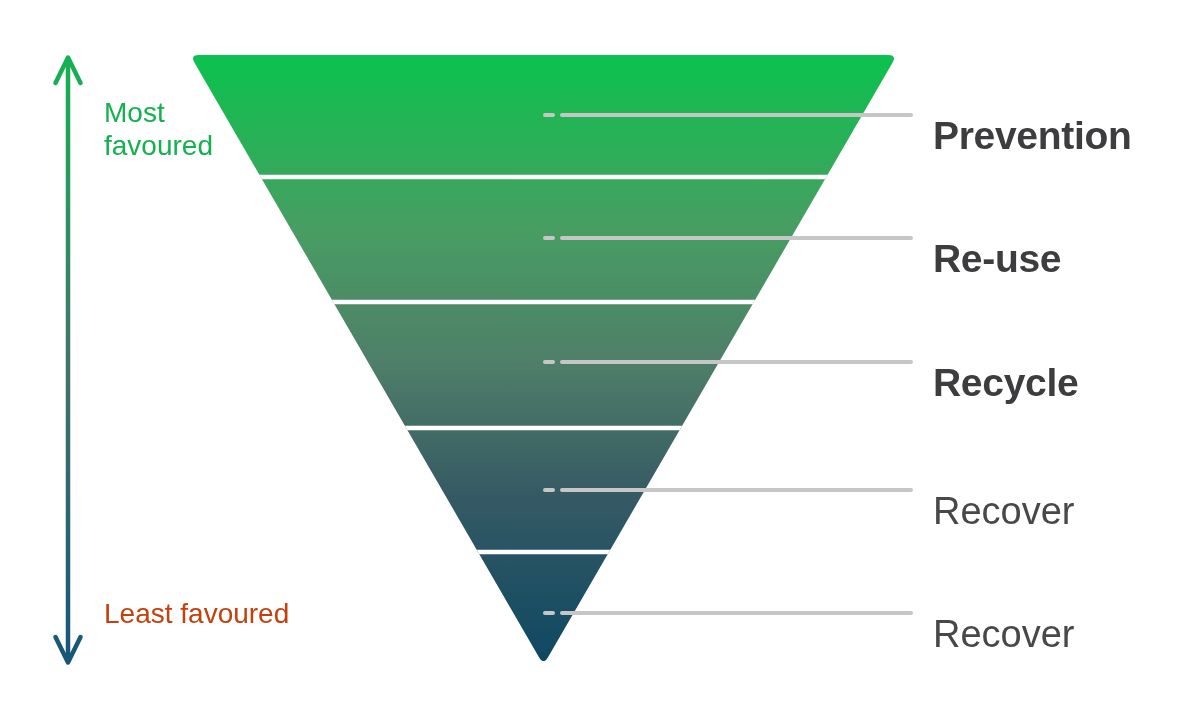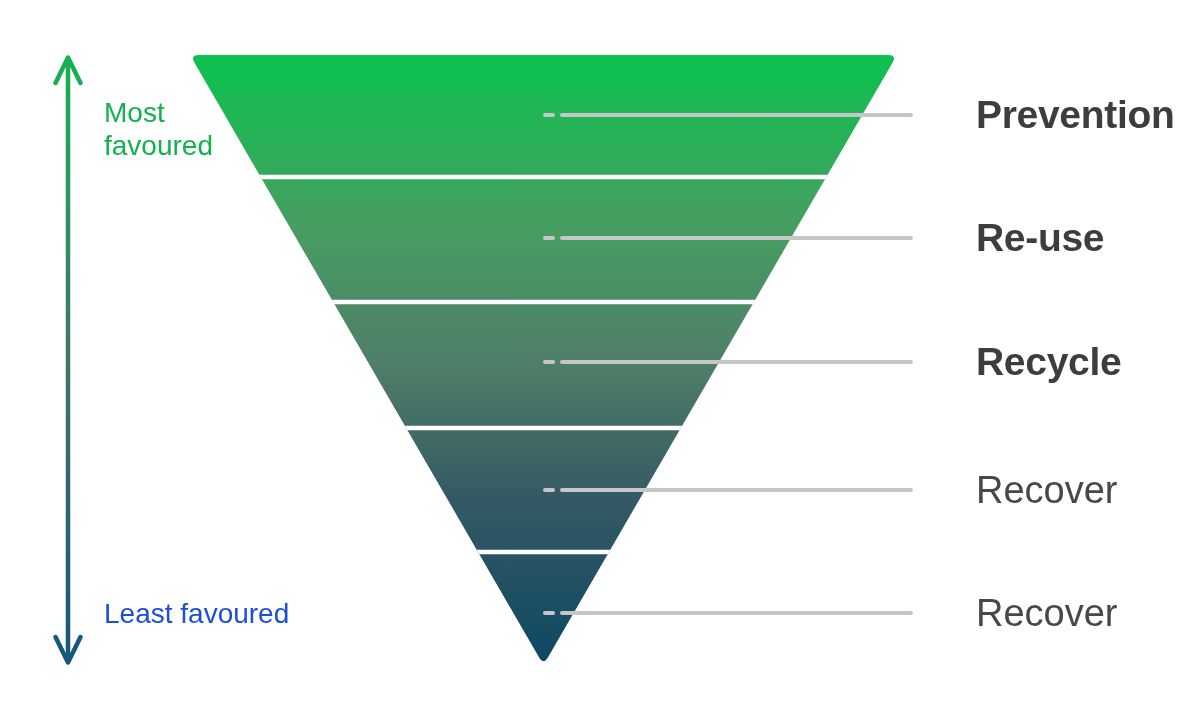--- a/index.html
+++ b/index.html
@@ -8,23 +8,24 @@
     width: 1200px;
     height: 720px;
     background: #ffffff;
     overflow: hidden;
     font-family: "Liberation Sans", sans-serif;
   }
   .stage svg { position: absolute; left: 0; top: 0; }
 
   .level-label {
     position: absolute;
-    left: 976px;
+    left: 933px;
     transform: translateY(-50%);
     white-space: nowrap;
+    margin-top: 21px;
   }
   .lv-big {
     font-size: 39px;
     font-weight: 800;
     color: #3d3d3f;
     letter-spacing: -0.3px;
   }
   .lv-small {
     font-size: 38px;
     font-weight: 400;
@@ -37,21 +38,21 @@
   .lv-4 { top: 613px; }
 
   .axis-label {
     position: absolute;
     left: 104px;
     font-size: 28px;
     line-height: 33px;
     white-space: pre-line;
   }
   .axis-most  { top: 96px;  color: #14b14f; }
-  .axis-least { top: 597px; color: #1d4ed8; }
+  .axis-least { top: 597px; color: #c2410c; }
 </style>
 </head>
 <body>
 
 <div class="stage">
 
   <svg width="1200" height="720" viewBox="0 0 1200 720">
     <defs>
       <linearGradient id="pyr" gradientUnits="userSpaceOnUse" x1="543" y1="55" x2="543" y2="665">
         <stop offset="0" stop-color="#0bc24d"></stop>

